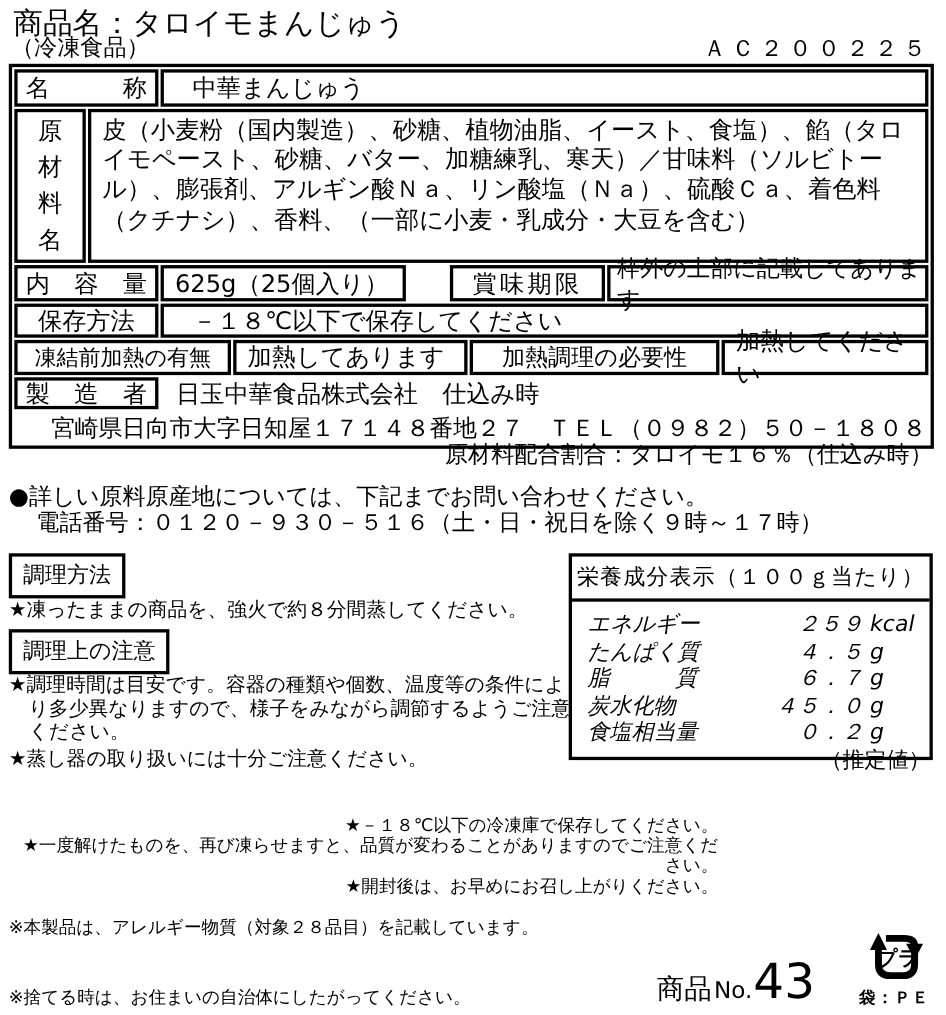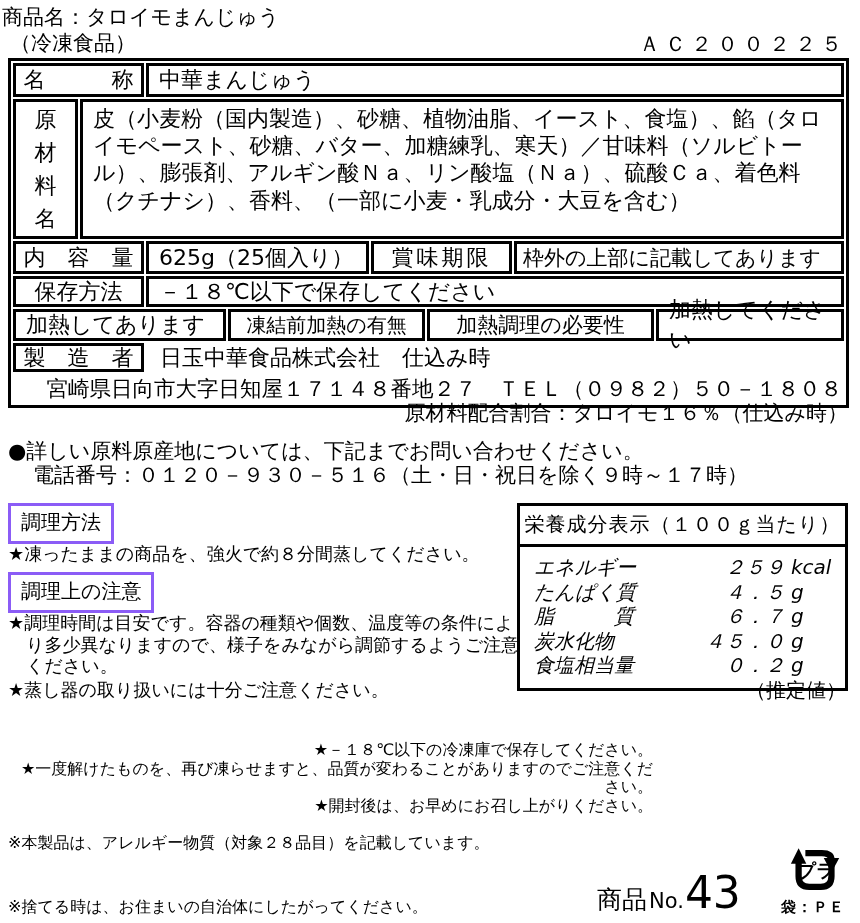--- a/index.html
+++ b/index.html
@@ -4,59 +4,59 @@
 <style>
   * { margin:0; padding:0; box-sizing:border-box; }
   html,body { background:#ffffff; }
   .page {
     position:relative; width:860px; height:923px; background:#fff; color:#000;
     font-family:"DejaVu Sans","Liberation Sans",sans-serif; overflow:hidden;
   }
   .abs { position:absolute; }
 
   
-  .hd-name   { left:2px; top:3px;  font-size:21px; }
+  .hd-name   { left:12px; top:3px;  font-size:27px; }
   .hd-frozen { left:10px; top:29px; font-size:21px; }
   .hd-code   { right:13px; top:30px; font-size:21px; letter-spacing:5px; }
 
   
   .spec { left:8px; top:58px; width:841px; border:3px solid #000; padding:2px; }
   .trow { display:flex; gap:2px; margin-bottom:2px; }
   .trow:last-child { margin-bottom:0;justify-content:flex-end; }
   .c { border:3px solid #000; display:flex; align-items:center; font-size:22px; }
   .nb { border:none; }
   .lab { justify-content:center; }
   .r1 .c { height:34px; }
   .r2 .c { height:140px; }
   .r3 .c { height:33px; }
   .r4 .c { height:31px; }
   .r5 .c { height:32px; }
   .r6 .c, .r6 .nb { height:29px; }
   .r7 .nb { height:29px; font-size:21.5px; display:flex; align-items:center; padding:0 2px; }
   .w-lab { width:131px; }
-  .flex1 { flex:1; padding-left:10px; }
+  .flex1 { flex:1; padding-left:26px; }
   .ing-lab { width:65px; justify-content:center; align-items:center; }
   .ing-lab span { width:23px; word-break:break-all; line-height:33px; text-align:center; display:block; }
   .ing-val { flex:1; display:block; padding:3px 6px 3px 10px; line-height:27.2px; font-size:22px; }
   .net-val { width:223px; padding-left:10px; }
-  .exp-lab { width:141px; justify-content:center; letter-spacing:3px; }
+  .exp-lab { width:141px; justify-content:center; letter-spacing:3px;margin-left:38px; }
   .exp-val { flex:1; padding-left:6px; font-size:21px; }
   .pf-lab  { width:197px; justify-content:center; font-size:20px; }
   .pf-val  { width:213px; padding-left:10px; }
   .hr-lab  { width:227px; justify-content:center; font-size:21px; }
   .hr-val  { flex:1; padding-left:10px; }
   .mk-val  { flex:1; padding-left:14px; }
 
   
   .ratio   { right:12px; top:399px; font-size:21px; }
   .origin1 { left:8px;  top:437px; font-size:21px; }
   .origin2 { left:33px; top:461px; font-size:21px; }
 
   
-  .hbox { border:3px solid #8b5cf6; font-size:20px; padding:3px 10px 5px; background:#fff; }
+  .hbox { border:3px solid #000000; font-size:20px; padding:3px 10px 5px; background:#fff; }
   .box-method  { left:8px; top:503px; }
   .box-caution { left:8px; top:572px; }
   .box-storage { left:8px; top:701px; }
   .method-item { left:8px; top:542px; font-size:18px; }
   .caution-list { left:8px; top:612px; width:512px; font-size:18px; line-height:21.5px; }
   .caution-list .it { padding-left:18px; text-indent:-18px; margin-bottom:2px; }
   .storage-list { left:8px; top:741px; width:645px; font-size:16px; line-height:18px;text-align:right; }
   .storage-list .it { padding-left:16px; text-indent:-16px; margin-bottom:1px; }
 
   
@@ -107,22 +107,22 @@
       <div class="c lab w-lab">内　容　量</div>
       <div class="c net-val">625g（25個入り）</div>
       <div class="c exp-lab">賞味期限</div>
       <div class="c exp-val">枠外の上部に記載してあります</div>
     </div>
     <div class="trow r4">
       <div class="c lab w-lab">保存方法</div>
       <div class="c flex1">－１８℃以下で保存してください</div>
     </div>
     <div class="trow r5">
+      <div class="c pf-lab">凍結前加熱の有無</div>
       <div class="c pf-val">加熱してあります</div>
-      <div class="c pf-lab">凍結前加熱の有無</div>
       <div class="c hr-lab">加熱調理の必要性</div>
       <div class="c hr-val">加熱してください</div>
     </div>
     <div class="trow r6">
       <div class="c lab w-lab">製　造　者</div>
       <div class="nb mk-val c" style="border:none;">日玉中華食品株式会社　仕込み時</div>
     </div>
     <div class="trow r7">
       <div class="nb">宮崎県日向市大字日知屋１７１４８番地２７　ＴＥＬ（０９８２）５０－１８０８</div>
     </div>

